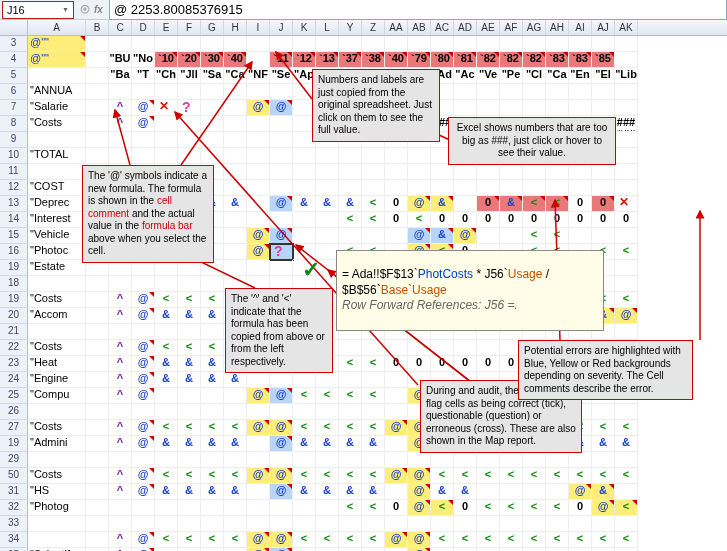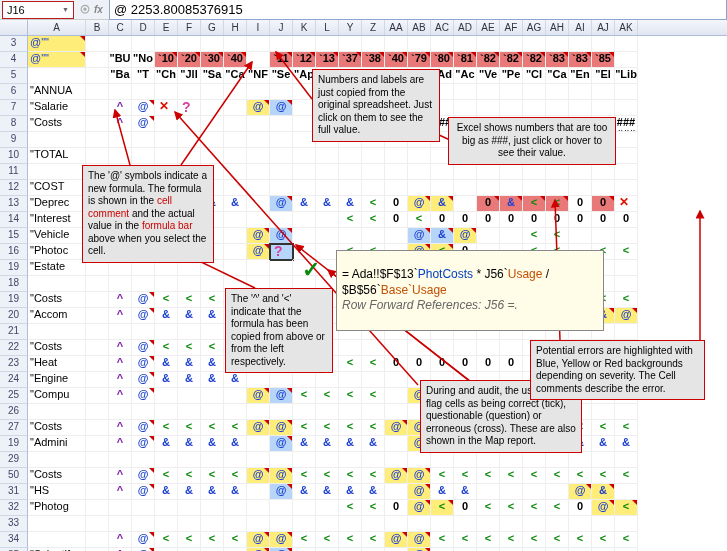--- a/index.html
+++ b/index.html
@@ -1033,21 +1033,21 @@
       </div>
     </div>
 </div>
 
 <div id="overlays">
     <div class="comment-box" style="top: 165px; left: 82px; width: 132px;">The '@' symbols indicate a new formula. The formula is shown in the <span class="redtxt">cell comment</span> and the actual value in the <span class="redtxt">formula bar</span> above when you select the cell.</div>
     <div class="comment-box" style="top: 69px; left: 312px; width: 128px;">Numbers and labels are just copied from the original spreadsheet.  Just click on them to see the full value.</div>
     <div class="comment-box" style="top: 117px; left: 448px; width: 168px; text-align: center;">Excel shows numbers that are too big as ###, just click or hover to see their value.</div>
     <div class="comment-box" style="top: 288px; left: 225px; width: 108px;">The '^' and '&lt;' indicate that the formula has been copied from above or from the left respectively.</div>
     <div class="comment-box" style="top: 380px; left: 420px; width: 162px;">During and audit, the user may flag cells as being correct (tick), questionable (question) or erroneous (cross). These are also shown in the Map report.</div>
-    <div class="comment-box" style="top: 340px; left: 530px; width: 175px;">Potential errors are highlighted with Blue, Yellow or Red backgrounds depending on severity.  The Cell comments describe the error.</div>
+    <div class="comment-box" style="top: 340px; left: 518px; width: 175px;">Potential errors are highlighted with Blue, Yellow or Red backgrounds depending on severity.  The Cell comments describe the error.</div>
     <div class="tooltip-box" style="top: 250px; left: 336px; width: 268px;"><span>= Ada!!$F$13`</span><span class="blue2">PhotCosts</span><span> * J56`</span><span class="red2">Usage</span><span> / $B$56`</span><span class="red2">Base`Usage</span><br><i>Row Forward References: J56 =.</i></div>
     <svg class="arr" width="83" height="115" style="left: 175px; top: 56px;">
       <defs>
         <marker id="ah" markerWidth="6" markerHeight="6" refX="5" refY="3" orient="auto">
           <path d="M0,0 L6,3 L0,6 Z" fill="#c00"></path>
         </marker>
       </defs>
       <line x1="6" y1="109" x2="77" y2="6" stroke="#c00" stroke-width="1.5" marker-end="url(#ah)"></line>
     </svg>
     <svg class="arr" width="27" height="67" style="left: 109px; top: 104px;">

